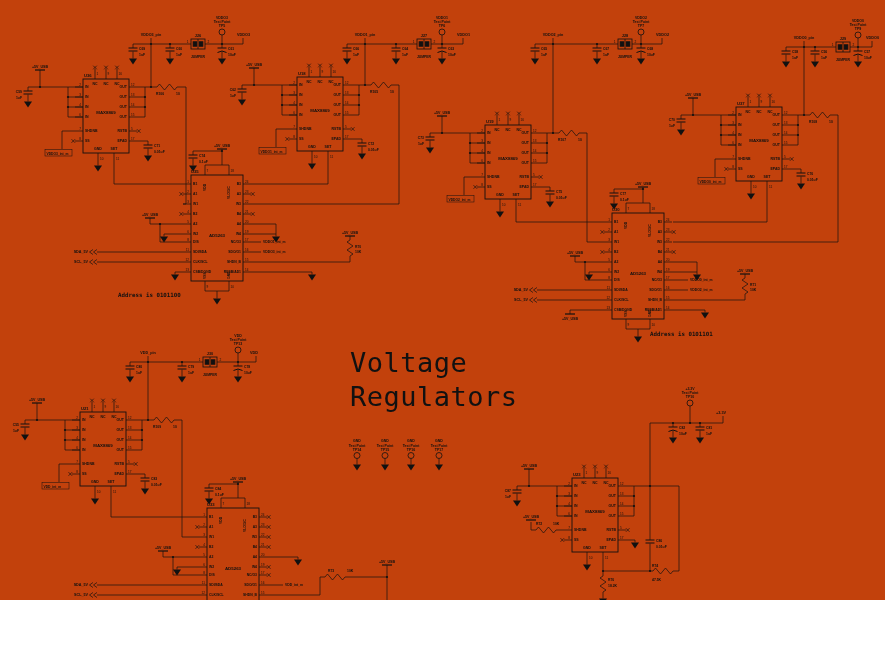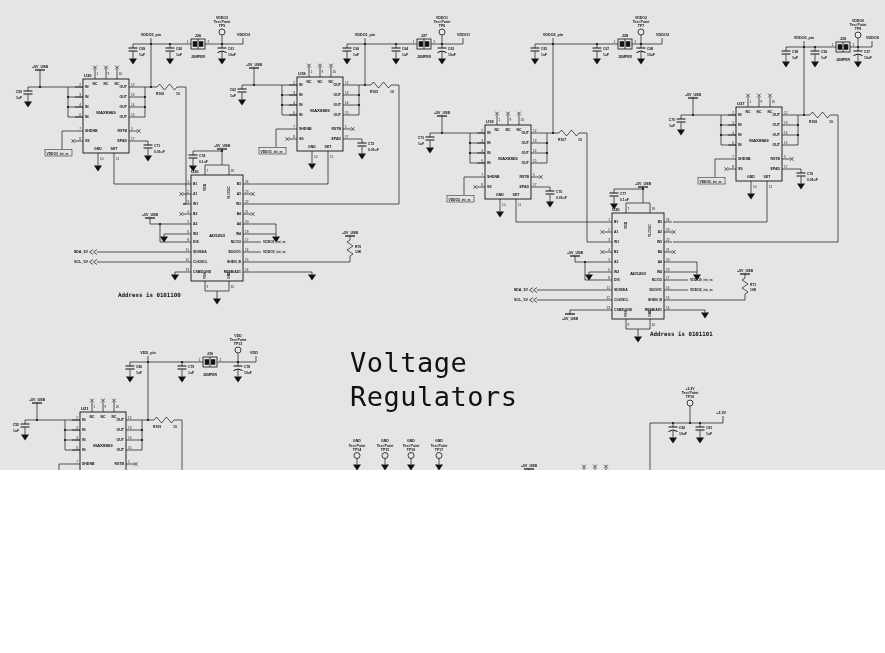--- a/index.html
+++ b/index.html
@@ -1,16 +1,16 @@
 <!DOCTYPE html>
 <html><head>
 <meta charset="utf-8">
 <style>
   html,body{margin:0;padding:0;background:#fff;}
-  .page{position:relative;width:885px;height:470px;background:#e5e5e5;overflow:hidden;}
+  .page{position:relative;width:885px;height:600px;background:#c2410c;overflow:hidden;}
   .title{position:absolute;left:350px;top:346px;width:200px;
     font-family:"DejaVu Sans Mono",monospace;font-size:27px;line-height:34px;color:#111;
     letter-spacing:0.5px;white-space:normal;}
   #schematic line,#schematic polyline,#schematic path{stroke:#111;fill:none;stroke-width:0.7;}
   #schematic rect{stroke:#111;fill:none;}
   #schematic circle{stroke:#111;}
   #schematic polygon{fill:#111;stroke:none;}
   #schematic text{fill:#111;font-family:"Liberation Sans",sans-serif;}
 </style>
 </head>

